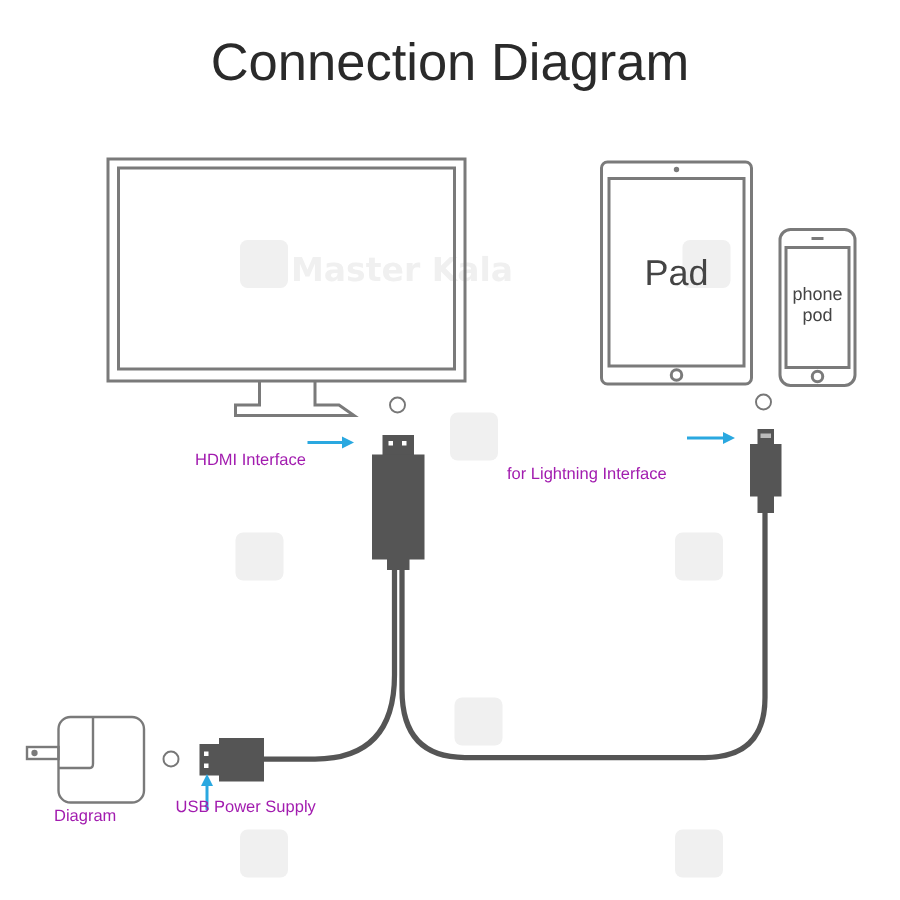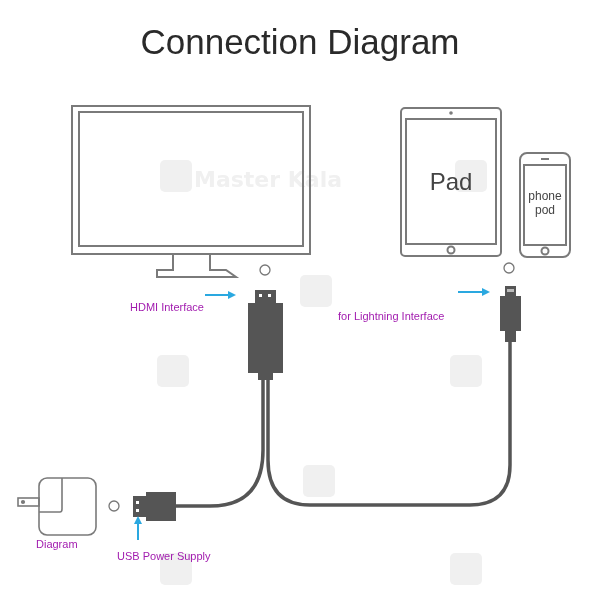--- a/index.html
+++ b/index.html
@@ -119,14 +119,14 @@
       </g>
     <g>
         <line x1="138" y1="520" x2="138" y2="540"></line>
         <polygon points="138,516 134,524 142,524" stroke="none"></polygon>
       </g>
   </g>
 </svg>
 
 <div class="label" style="left:130px; top:301px;">HDMI Interface</div>
 <div class="label" style="left:338px; top:310px;">for Lightning Interface</div>
-<div class="label" style="left:117px; top:550px;">USB Power Supply</div>
+<div class="label" style="left:117px; top:532px;">USB Power Supply</div>
 <div class="label" style="left:36px; top:538px;">Diagram</div>
 
 </body></html>

